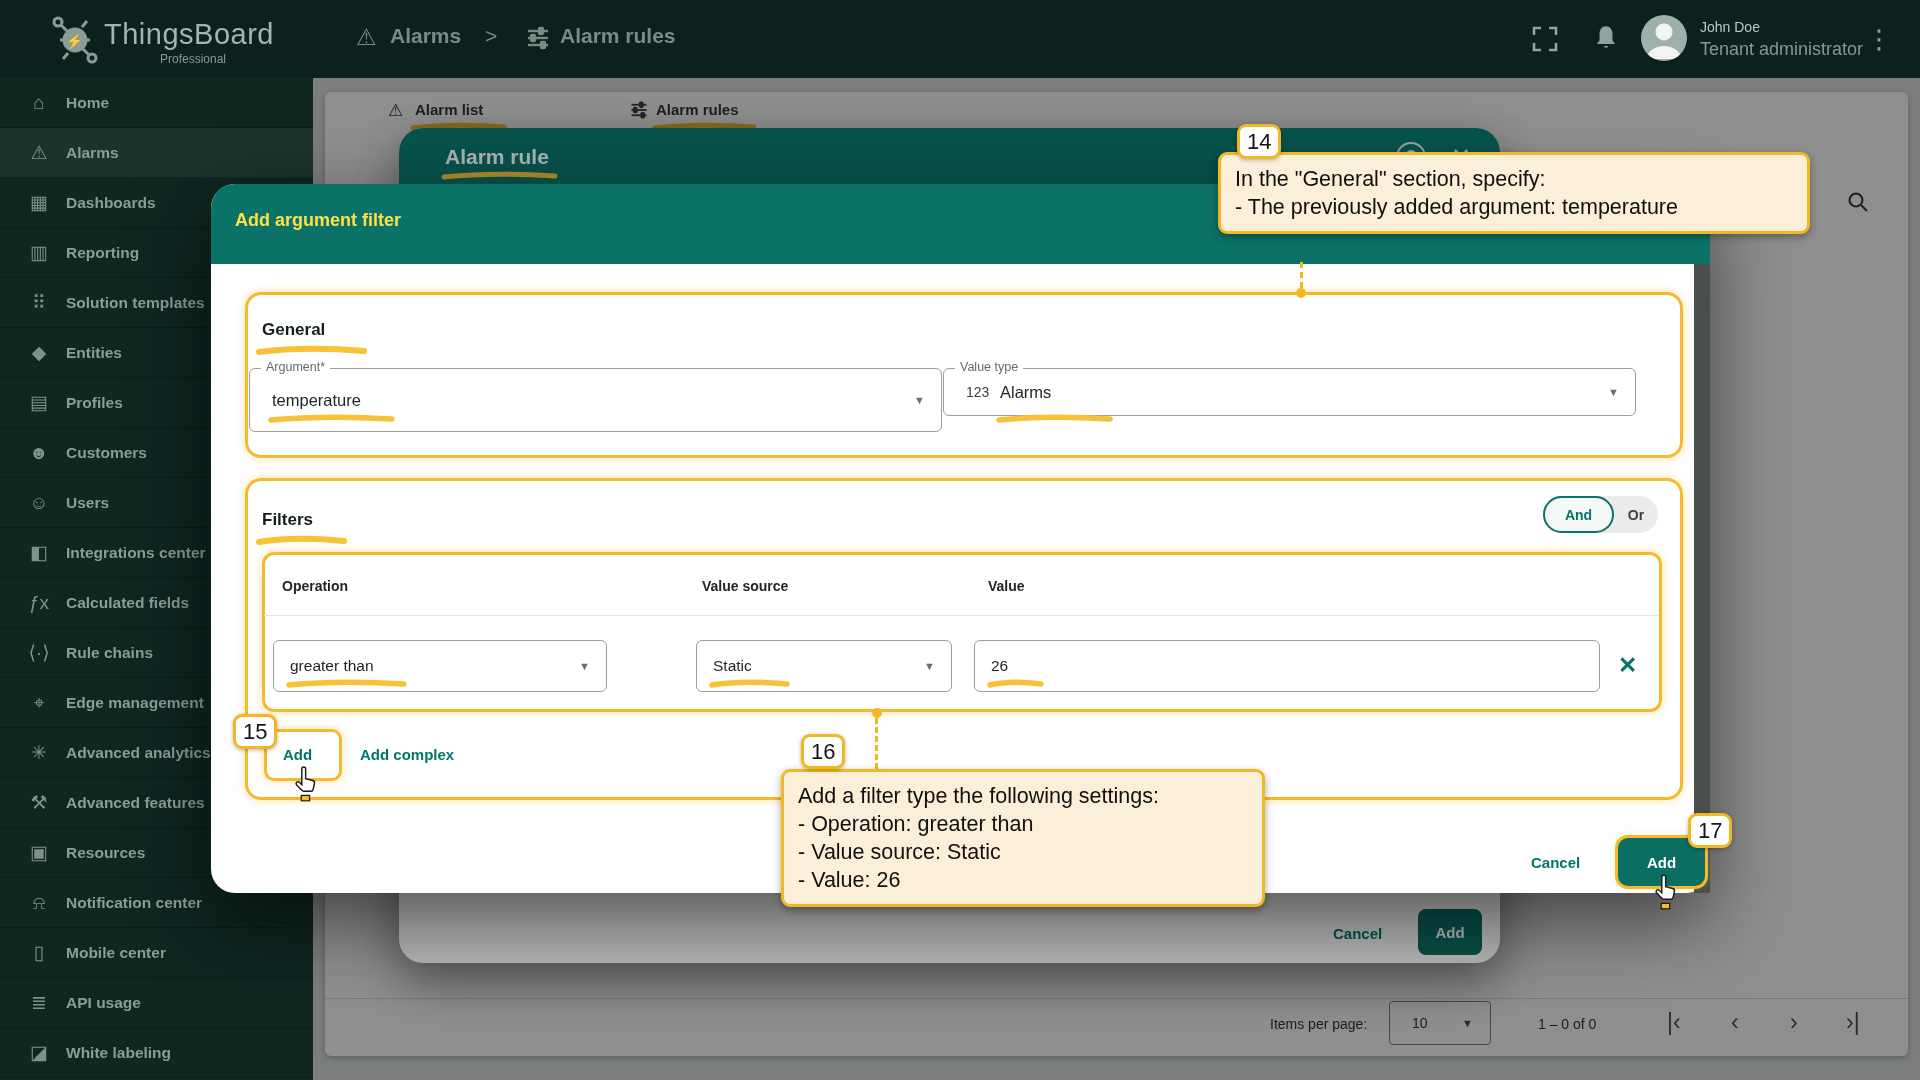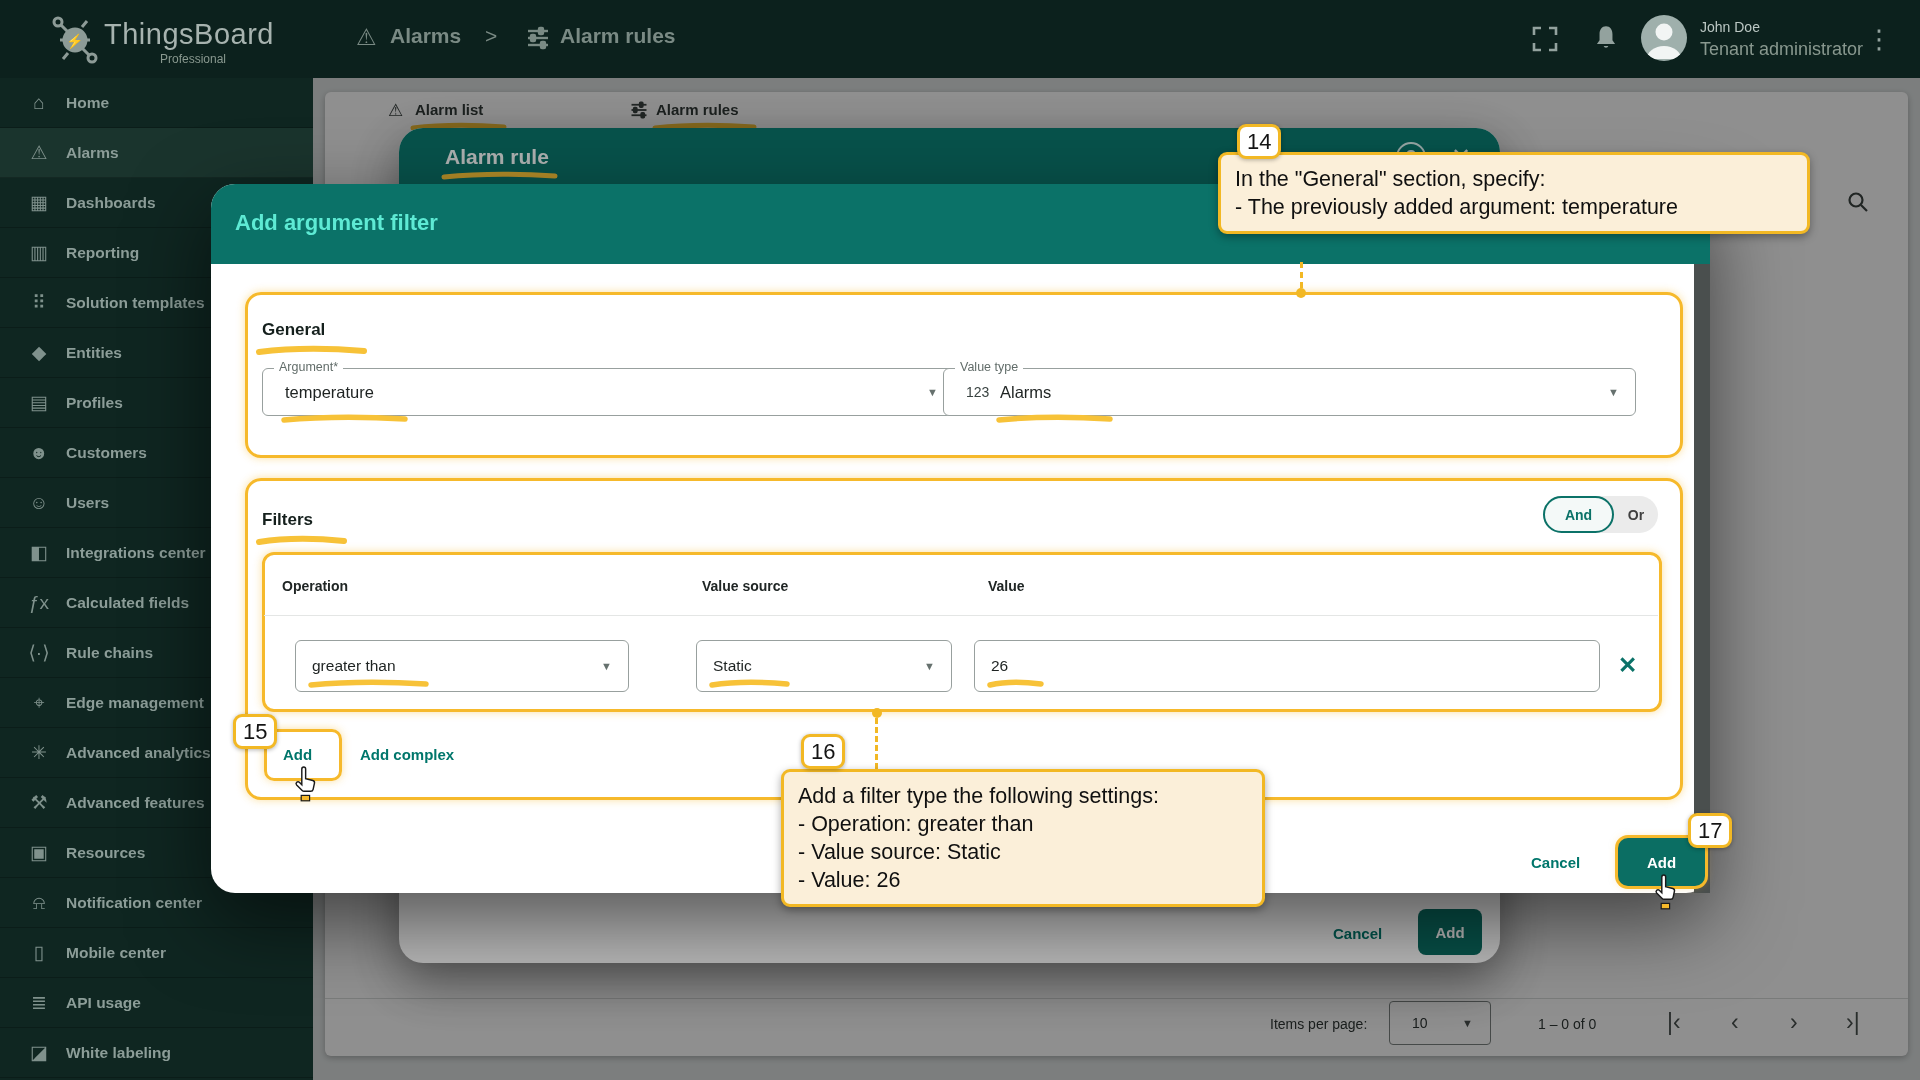--- a/index.html
+++ b/index.html
@@ -38,21 +38,21 @@
               box-shadow:0 18px 50px rgba(0,0,0,.45)}
   .bd-header{position:absolute;left:0;top:0;right:0;height:62px;background:#0B7268;border-radius:24px 24px 0 0}
   .bd-title{position:absolute;left:46px;top:17px;font-size:21px;font-weight:700;color:#F2F6F5}
   .bd-btn{position:absolute;border:0;background:#0B6E63;color:#fff;font-size:15px;font-weight:700;border-radius:8px}
   .bd-cancel{position:absolute;font-size:15px;font-weight:700;color:#00766B}
 
   
   .modal{position:absolute;left:211px;top:184px;width:1499px;height:709px;background:#fff;border-radius:24px;
          box-shadow:0 28px 80px rgba(0,0,0,.55);z-index:10}
   .m-header{position:absolute;left:0;top:0;right:0;height:80px;background:#0B7268;border-radius:24px 24px 0 0}
-  .m-title{position:absolute;left:24px;top:26px;font-size:22px;font-weight:700;color:#5eead4}
+  .m-title{position:absolute;left:24px;top:26px;font-size:18px;font-weight:700;color:#fde047}
   .m-scrollbar{position:absolute;left:1483px;top:80px;width:16px;height:629px;background:#4A4F4E}
 
   .anno-box{position:absolute;border:3px solid #F6B92B;border-radius:16px;
             box-shadow:0 0 9px rgba(246,185,43,.45)}
   .sec-heading{position:absolute;font-size:17px;font-weight:700;color:#15201D}
   .swoosh{position:absolute;pointer-events:none}
 
   .mfield{position:absolute;border:1.4px solid #98A09E;border-radius:6px;background:#fff}
   .mlabel{position:absolute;top:-9px;left:11px;background:#fff;padding:0 5px;font-size:12.5px;color:#626D6A}
   .mvalue{position:absolute;left:22px;top:50%;transform:translateY(-50%);font-size:16.5px;color:#1E2322}
@@ -298,21 +298,21 @@
       <span class="m-title">Add argument filter</span>
     </div>
     <div class="m-scrollbar"></div>
 
     <div class="anno-box" style="left:34px;top:108px;width:1438px;height:166px"></div>
     <div class="sec-heading" style="left:51px;top:136px">General</div>
     <svg class="swoosh" style="left:45px;top:160px" width="112" height="12" viewBox="0 0 112 12">
         <path d="M3 8 Q50 2 108 7" stroke="#F7C238" stroke-width="6" fill="none" stroke-linecap="round"></path>
       </svg>
 
-    <div class="mfield" style="left:51px;top:184px;width:693px;height:48px">
+    <div class="mfield" style="left:38px;top:184px;width:693px;height:64px">
       <span class="mlabel">Argument*</span>
       <span class="mvalue">temperature</span>
       <svg class="swoosh" style="left:18px;top:44px" width="128" height="11" viewBox="0 0 128 11">
           <path d="M3 7 Q58 2 124 6" stroke="#F7C238" stroke-width="5.5" fill="none" stroke-linecap="round"></path>
         </svg>
       <span class="marrow">▼</span>
     </div>
 
     <div class="mfield" style="left:732px;top:184px;width:693px;height:48px">
       <span class="mlabel">Value type</span>
@@ -334,21 +334,21 @@
       <div class="tg-and">And</div>
       <div class="tg-or">Or</div>
     </div>
 
     <div class="anno-box" style="left:51px;top:368px;width:1400px;height:160px;border-radius:12px"></div>
     <span class="col-head" style="left:71px;top:394px">Operation</span>
     <span class="col-head" style="left:491px;top:394px">Value source</span>
     <span class="col-head" style="left:777px;top:394px">Value</span>
     <div class="abs" style="left:53px;top:431px;width:1394px;height:1px;background:#E4E6E5"></div>
 
-    <div class="mfield" style="left:84px;top:456px;width:334px;height:52px">
+    <div class="mfield" style="left:62px;top:456px;width:334px;height:52px">
       <span class="mvalue" style="left:16px;font-size:15.5px">greater than</span>
       <svg class="swoosh" style="left:12px;top:37px" width="122" height="11" viewBox="0 0 122 11">
           <path d="M3 7 Q55 2 118 6" stroke="#F7C238" stroke-width="5.5" fill="none" stroke-linecap="round"></path>
         </svg>
       <span class="marrow">▼</span>
     </div>
     <div class="mfield" style="left:485px;top:456px;width:256px;height:52px">
       <span class="mvalue" style="left:16px;font-size:15.5px">Static</span>
       <svg class="swoosh" style="left:12px;top:37px" width="82" height="11" viewBox="0 0 82 11">
           <path d="M3 7 Q35 2 78 6" stroke="#F7C238" stroke-width="5.5" fill="none" stroke-linecap="round"></path>

